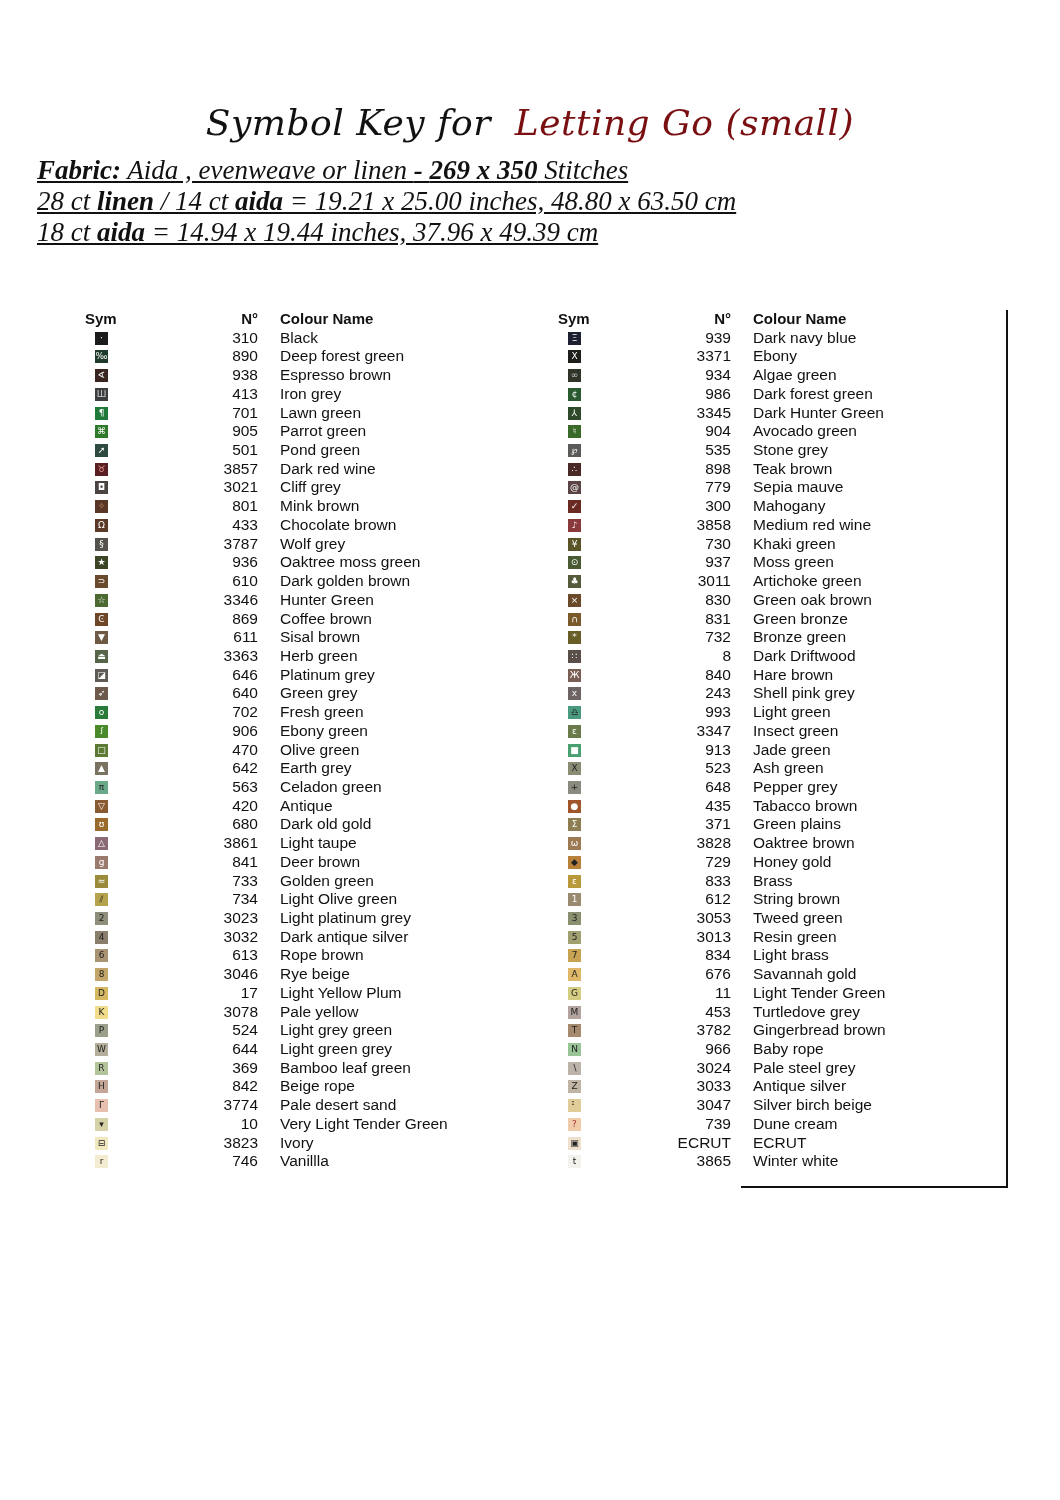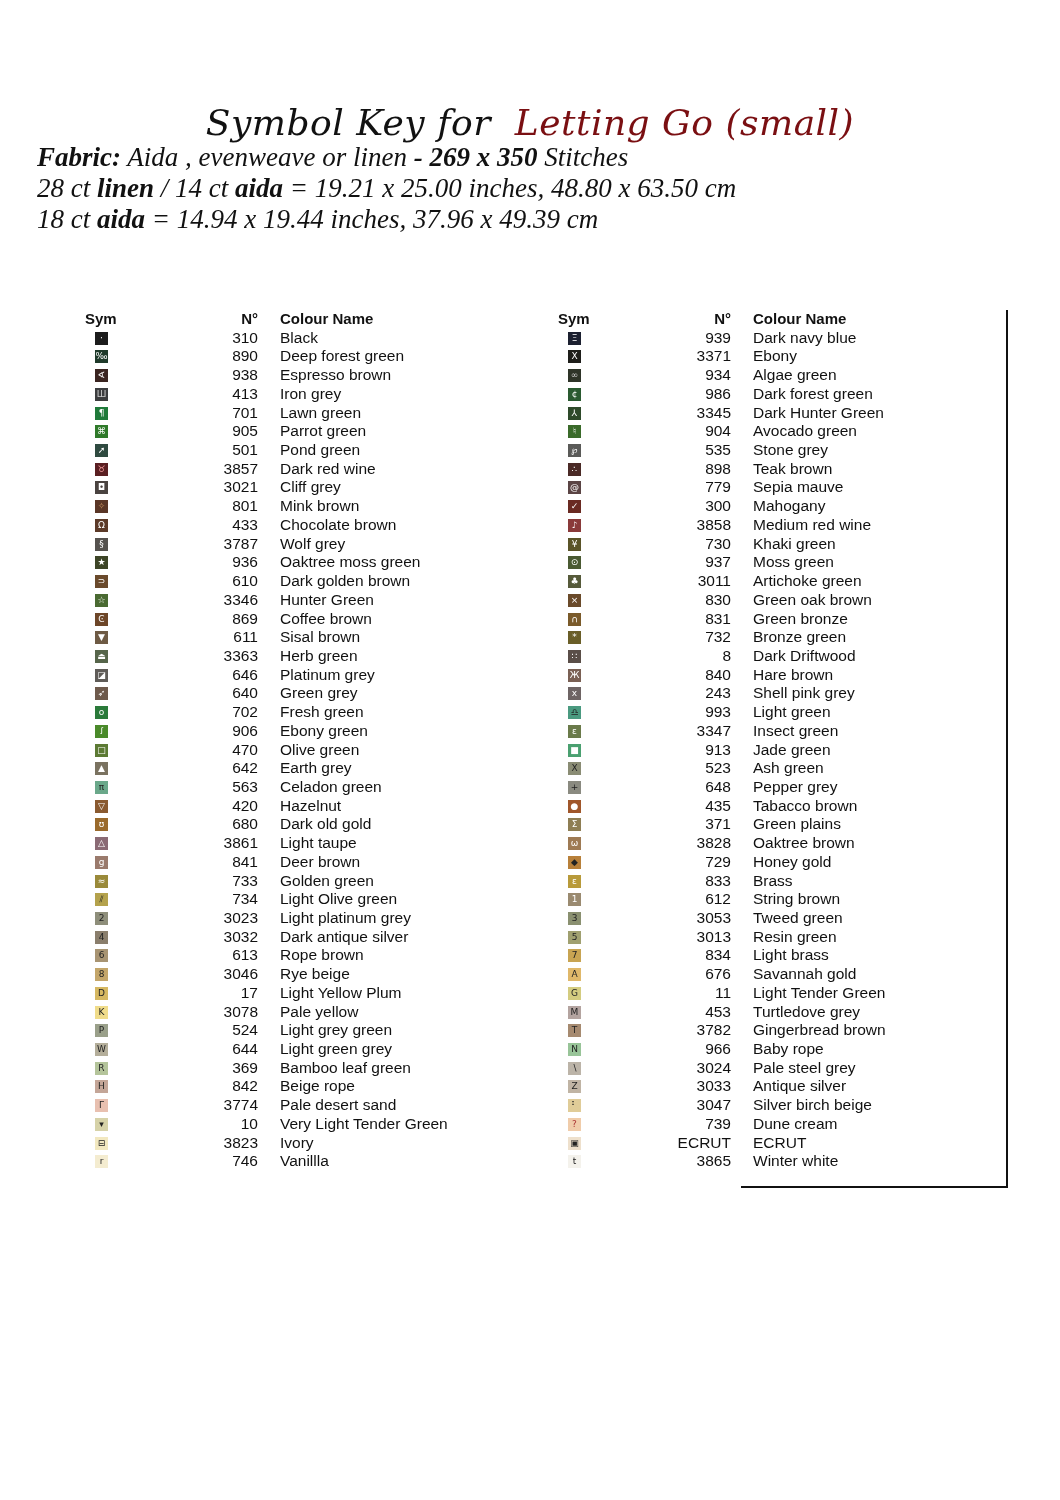--- a/index.html
+++ b/index.html
@@ -1,20 +1,20 @@
 <!DOCTYPE html>
 <html><head>
 <meta charset="utf-8">
 <style>
   html, body { margin: 0; padding: 0; background: #ffffff; }
   body { width: 1060px; height: 1500px; position: relative; overflow: hidden; font-family: "Liberation Sans", sans-serif; color: #111; }
   .title { position: absolute; top: 98px; left: 0; width: 1060px; text-align: center; font-family: "DejaVu Serif", serif; font-style: italic; font-size: 36px; line-height: 50px; letter-spacing: 0.5px; }
   .title .t1 { color: #111; }
   .title .t2 { color: #7a0f12; }
-  .fabric { position: absolute; left: 37px; top: 142px; font-family: "Liberation Serif", serif; font-style: italic; font-size: 27px; line-height: 30.8px; color: #111; white-space: nowrap; }
+  .fabric { position: absolute; left: 37px; top: 155px; font-family: "Liberation Serif", serif; font-style: italic; font-size: 27px; line-height: 30.8px; color: #111; white-space: nowrap; text-decoration: underline; }
   .fabric b { font-weight: bold; }
   .fabric .line { display: block; height: 30.8px; }
   .col { position: absolute; top: 310px; }
   .col.left { left: 80px; }
   .col.right { left: 553px; }
   .row { position: relative; height: 18.72px; font-size: 15.5px; line-height: 18.72px; white-space: nowrap; }
   .hdr { font-weight: bold; text-decoration: underline; font-size: 15px; }
   .sym-h { position: absolute; left: 5px; }
   .num-h { position: absolute; right: auto; width: 178px; left: 0; text-align: right; }
   .name-h { position: absolute; left: 200px; }
@@ -168,21 +168,21 @@
         <span class="cname">Earth grey</span>
       </div>
       <div class="row">
         <span class="sym" style="background: rgb(106, 168, 138); color: rgb(34, 34, 34);">π</span>
         <span class="num">563</span>
         <span class="cname">Celadon green</span>
       </div>
       <div class="row">
         <span class="sym" style="background: rgb(138, 90, 48); color: rgb(255, 255, 255);">▽</span>
         <span class="num">420</span>
-        <span class="cname">Hazelnut</span>
+        <span class="cname">Antique</span>
       </div>
       <div class="row">
         <span class="sym" style="background: rgb(154, 106, 44); color: rgb(255, 255, 255);">ʊ</span>
         <span class="num">680</span>
         <span class="cname">Dark old gold</span>
       </div>
       <div class="row">
         <span class="sym" style="background: rgb(138, 106, 116); color: rgb(255, 255, 255);">△</span>
         <span class="num">3861</span>
         <span class="cname">Light taupe</span>

